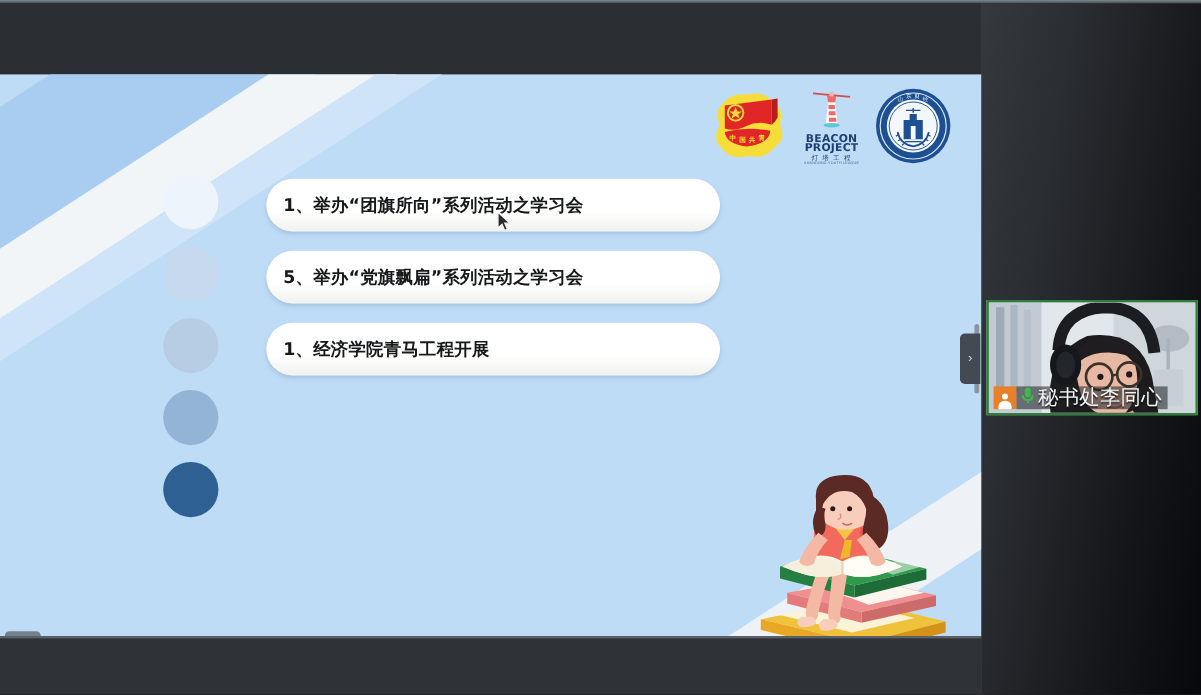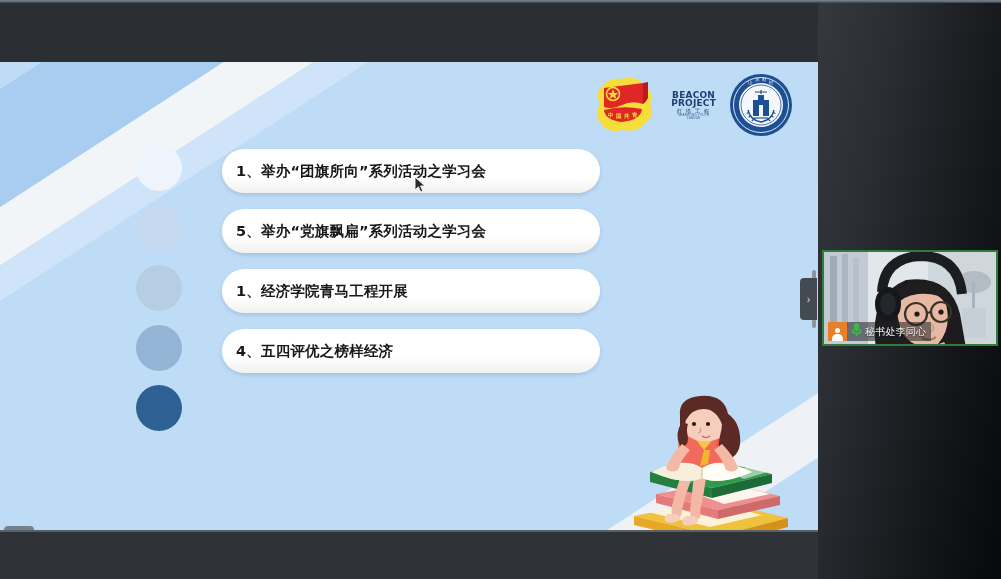--- a/index.html
+++ b/index.html
@@ -105,21 +105,21 @@
     z-index: 6;
   }
   .logo { position: relative; }
 
   
   .logo-league { width: 70px; height: 62px; }
 
   
   .logo-beacon {
     width: 46px; height: 66px;
-    display: flex; flex-direction: row; align-items: center;
+    display: flex; flex-direction: column; align-items: center;
   }
   .beacon-text {
     margin-top: 1px;
     text-align: center;
     line-height: .96;
   }
   .beacon-en {
     font-family: "DejaVu Sans", sans-serif;
     font-weight: bold;
     font-size: 9px;
@@ -257,21 +257,21 @@
   }
   .vt-label {
     display: flex; align-items: center; gap: 2px;
     background: rgba(30,32,35,.55);
     height: 19px;
     padding: 0 5px 0 3px;
   }
   .vt-mic { flex: none; }
   .vt-nametext {
     font-family: "DejaVu Sans", "Liberation Sans", sans-serif;
-    font-size: 10px;
+    font-size: 17px;
     color: #f4f6f8;
     white-space: nowrap;
     letter-spacing: .2px;
     text-shadow: 0 1px 1px rgba(0,0,0,.6);
   }
 
   
   .cursor {
     position: absolute; left: 414px; top: 176px;
     z-index: 20;
@@ -369,23 +369,20 @@
     <div class="rows">
       <div class="row">
         <span class="row-text">1、举办“团旗所向”系列活动之学习会</span>
       </div>
       <div class="row">
         <span class="row-text">5、举办“党旗飘扁”系列活动之学习会</span>
       </div>
       <div class="row">
         <span class="row-text">1、经济学院青马工程开展</span>
       </div>
-      <div class="row">
-        <span class="row-text">4、五四评优之榜样经济</span>
-      </div>
     </div>
 
     <div class="illustration">
       <svg width="175" height="160" viewBox="0 0 175 160">
 
         <path d="M12 122 L92 106 L166 124 L96 142 Z" fill="#f0c23c"></path>
         <path d="M12 122 L12 131 L96 151 L96 142 Z" fill="#e8a825"></path>
         <path d="M96 142 L96 151 L166 133 L166 124 Z" fill="#d69218"></path>
         <path d="M26 118 L86 107 L140 121 L88 133 Z" fill="#fbf3d8"></path>
 

